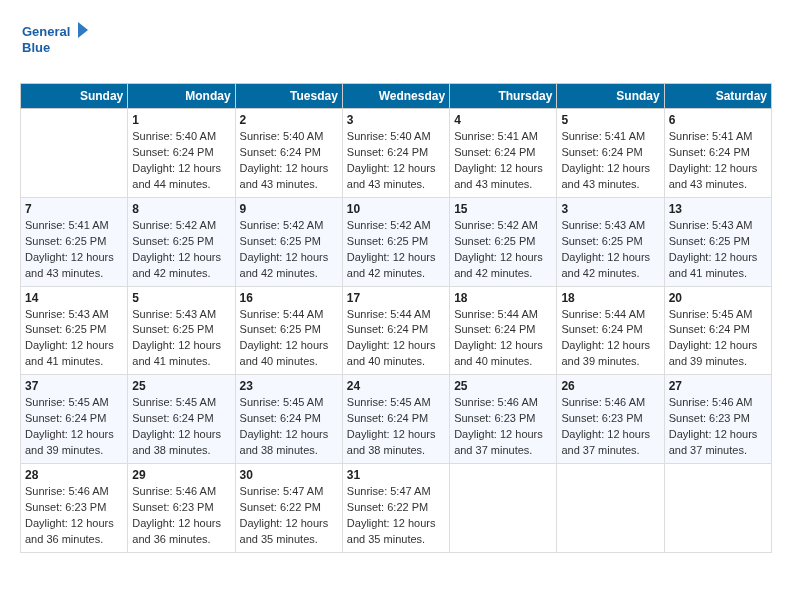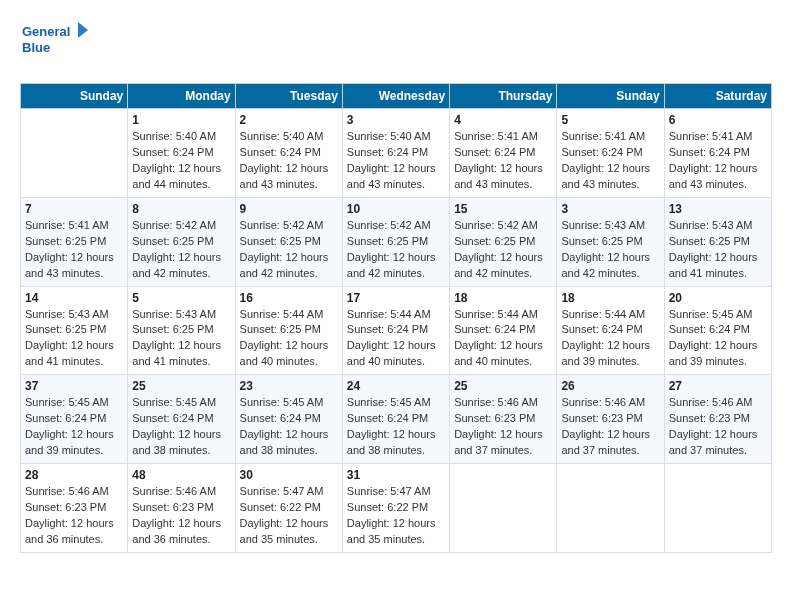--- a/index.html
+++ b/index.html
@@ -312,21 +312,21 @@
         </tr>
         <tr>
           <td>
             <span class="day-num">28</span>
             <div class="day-info" style="white-space: pre-line;">Sunrise: 5:46 AM
 Sunset: 6:23 PM
 Daylight: 12 hours
 and 36 minutes.</div>
           </td>
           <td>
-            <span class="day-num">48</span>
+            <span class="day-num">29</span>
             <div class="day-info" style="white-space: pre-line;">Sunrise: 5:46 AM
 Sunset: 6:23 PM
 Daylight: 12 hours
 and 36 minutes.</div>
           </td>
           <td>
             <span class="day-num">30</span>
             <div class="day-info" style="white-space: pre-line;">Sunrise: 5:47 AM
 Sunset: 6:22 PM
 Daylight: 12 hours

